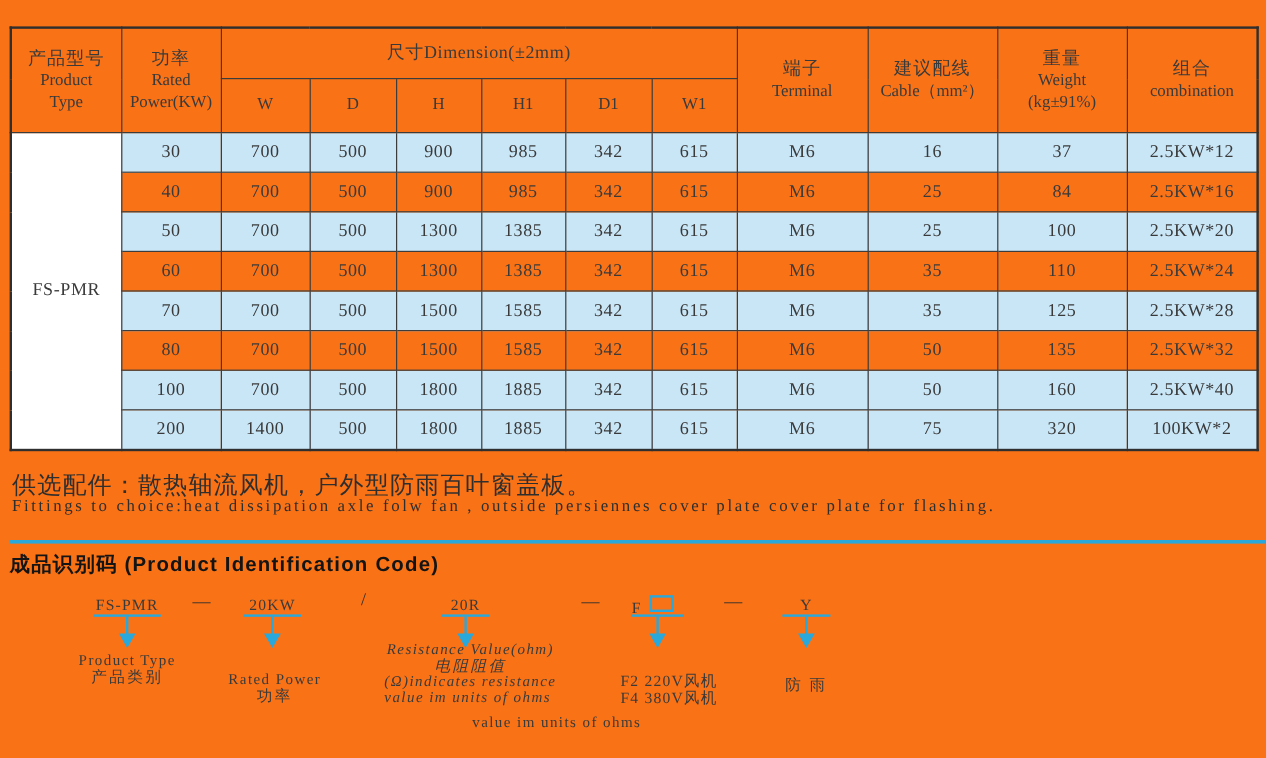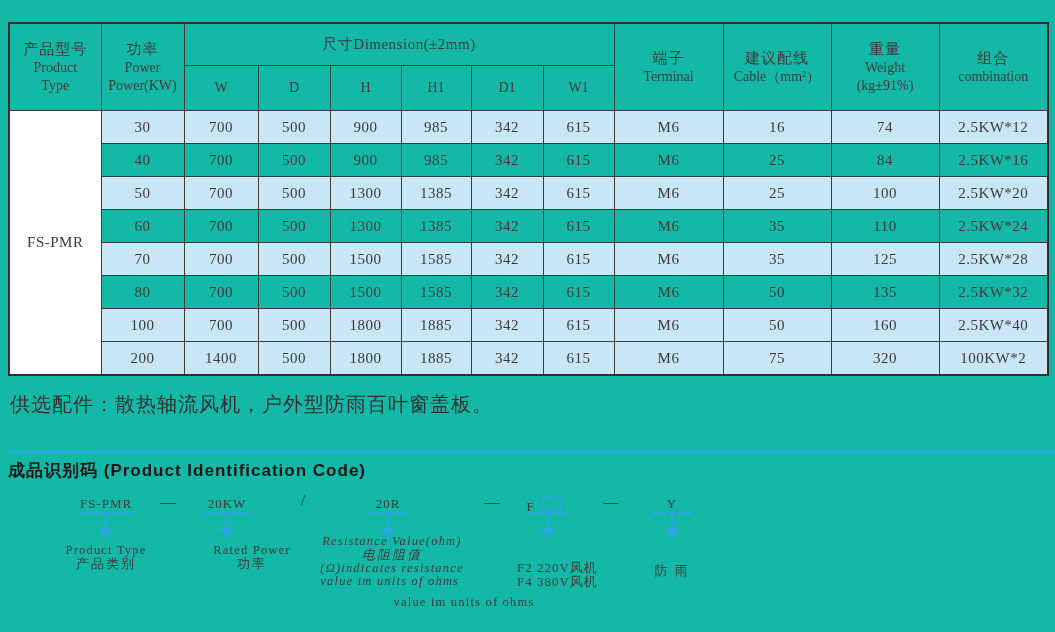--- a/index.html
+++ b/index.html
@@ -1,17 +1,17 @@
 <!DOCTYPE html>
 <html><head>
 <meta charset="utf-8">
 <style>
   html,body { margin:0; padding:0; background:#ffffff; }
   .page {
-    position:relative; width:1055px; height:632px; background:#14b8a6;
+    position:relative; width:1055px; height:632px; background:#f97316;
     font-family:"Liberation Serif", serif; color:#333; overflow:hidden;
   }
 
   
   table.spec { position:absolute; left:8px; top:22px; border-collapse:collapse; table-layout:fixed; }
   table.spec th, table.spec td {
     border:1.5px solid #3c3c3c; text-align:center; vertical-align:middle;
     font-weight:normal; color:#3a3a3a; padding:0;
   }
   table.spec { border:2px solid #2f2f2f; }
@@ -71,21 +71,21 @@
     </colgroup>
     <thead>
       <tr class="h1">
         <th rowspan="2">
           <span class="zh">产品型号</span>
           <span class="en">Product</span>
           <span class="en">Type</span>
         </th>
         <th rowspan="2">
           <span class="zh">功率</span>
-          <span class="en">Power</span>
+          <span class="en">Rated</span>
           <span class="en">Power(KW)</span>
         </th>
         <th colspan="6">
           <span class="zh" style="letter-spacing:0.5px">尺寸Dimension(±2mm)</span>
         </th>
         <th rowspan="2">
           <span class="zh">端子</span>
           <span class="en">Terminal</span>
         </th>
         <th rowspan="2">
@@ -128,21 +128,21 @@
           <td rowspan="8" class="ptype">FS-PMR</td>
           <td>30</td>
           <td>700</td>
           <td>500</td>
           <td>900</td>
           <td>985</td>
           <td>342</td>
           <td>615</td>
           <td>M6</td>
           <td>16</td>
-          <td>74</td>
+          <td>37</td>
           <td>2.5KW*12</td>
         </tr>
         <tr>
           <td>40</td>
           <td>700</td>
           <td>500</td>
           <td>900</td>
           <td>985</td>
           <td>342</td>
           <td>615</td>
@@ -226,20 +226,21 @@
           <td>615</td>
           <td>M6</td>
           <td>75</td>
           <td>320</td>
           <td>100KW*2</td>
         </tr>
       </tbody>
   </table>
 
   <div class="note-zh">供选配件：散热轴流风机，户外型防雨百叶窗盖板。</div>
+  <div class="note-en">Fittings to choice:heat dissipation axle folw fan , outside persiennes cover plate cover plate for flashing.</div>
 
   <div class="rule"></div>
   <div class="pic-title">成品识别码 (Product Identification Code)</div>
 
   <div class="diagram">
 
     <div class="code-item" style="left:106px; top:8px;">FS-PMR</div>
     <div class="sep" style="left:168px; top:6px;">—</div>
     <div class="code-item" style="left:227px; top:8px;">20KW</div>
     <div class="sep" style="left:303px; top:4px;">/</div>
@@ -263,21 +264,21 @@
     <div class="arrow-head" style="left:381px; top:40px;"></div>
     <div class="arrow-stem" style="left:547px; top:26px; height:15px;"></div>
     <div class="arrow-head" style="left:541px; top:40px;"></div>
     <div class="arrow-stem" style="left:671px; top:26px; height:15px;"></div>
     <div class="arrow-head" style="left:665px; top:40px;"></div>
 
     <div class="dlabel" style="left:106px; top:56px;">
       <span class="l-en">Product Type</span>
       <span class="l-zh">产品类别</span>
     </div>
-    <div class="dlabel" style="left:229px; top:56px;margin-left:23px;">
+    <div class="dlabel" style="left:229px; top:72px;">
       <span class="l-en">Rated Power</span>
       <span class="l-zh">功率</span>
     </div>
     <div class="dlabel" style="left:392px; top:47px;font-style:italic;">
       <span class="l-en">Resistance Value(ohm)</span>
       <span class="l-zh">电阻阻值</span>
       <span class="l-en" style="text-align:left">(Ω)indicates resistance</span>
       <span class="l-en" style="text-align:left">value im units of ohms</span>
     </div>
     <div class="dlabel-left" style="left:517px; top:73px; font-size:13px; letter-spacing:1px; line-height:14px;">

